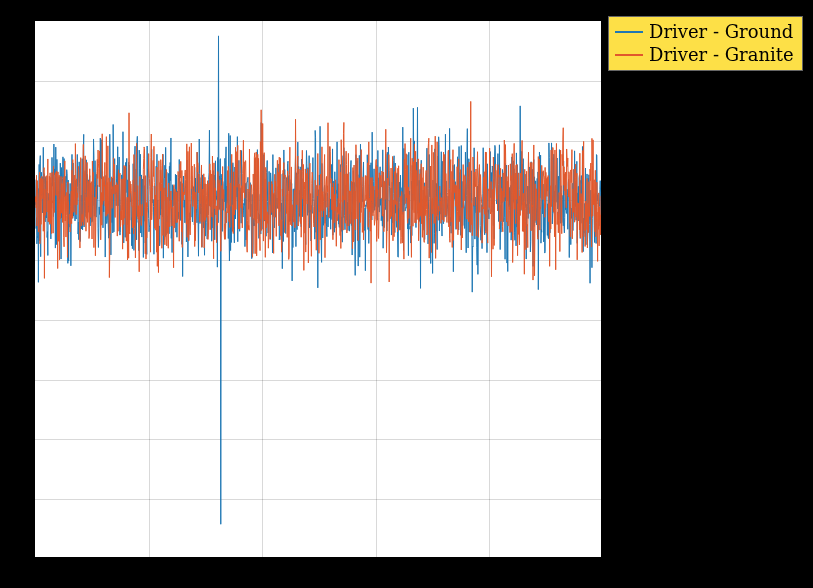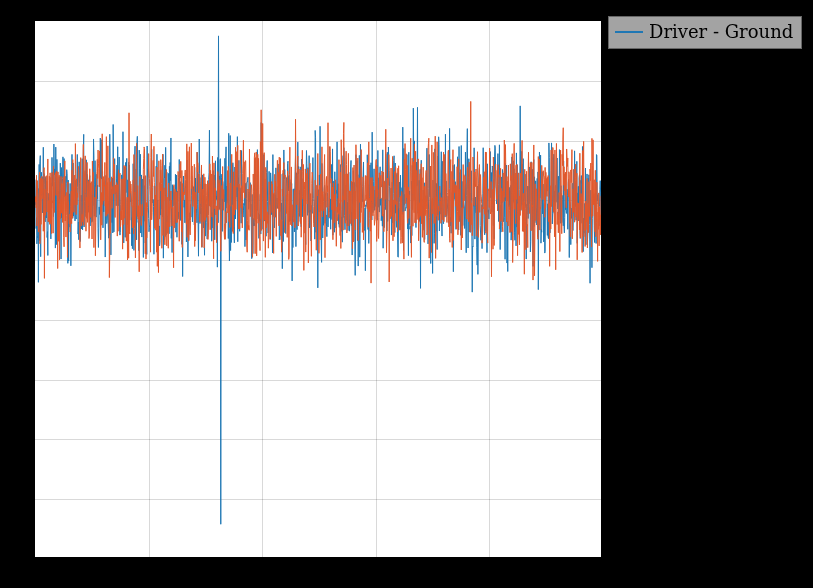--- a/index.html
+++ b/index.html
@@ -24,21 +24,21 @@
   }
   .grid-line-v, .grid-line-h {
     position: absolute;
     background: rgba(0,0,0,0.15);
   }
   .grid-line-v { width: 1px; top: 0; bottom: 0; }
   .grid-line-h { height: 1px; left: 0; right: 0; }
 
   .legend {
     position: absolute;
-    background: #a3a3a3;
+    background: #fde047;
     border: 1px solid #666;
     padding: 4px 8px 4px 6px;
     font-size: 18px;
     line-height: 1.25;
   }
   .legend-row {
     display: flex;
     align-items: center;
     gap: 6px;
     white-space: nowrap;
@@ -80,15 +80,19 @@
     <svg class="series" id="svg-granite" preserveAspectRatio="none" viewBox="0 0 568 538">
         <path d="M0.00 177.77 L0.38 181.57 L0.76 176.25 L1.14 187.62 L1.52 154.87 L1.89 205.87 L2.27 160.13 L2.65 171.26 L3.03 175.74 L3.41 211.86 L3.79 199.36 L4.17 175.13 L4.55 151.66 L4.93 223.58 L5.30 212.98 L5.68 157.60 L6.06 204.11 L6.44 174.16 L6.82 155.84 L7.20 178.42 L7.58 158.63 L7.96 163.03 L8.34 211.02 L8.72 192.75 L9.09 147.16 L9.47 258.33 L9.85 168.77 L10.23 177.09 L10.61 195.03 L10.99 155.59 L11.37 155.35 L11.75 173.21 L12.13 191.84 L12.50 171.42 L12.88 138.48 L13.26 201.47 L13.64 180.31 L14.02 201.32 L14.40 155.77 L14.78 204.13 L15.16 152.41 L15.54 203.32 L15.91 157.00 L16.29 173.92 L16.67 213.37 L17.05 152.07 L17.43 182.68 L17.81 180.59 L18.19 212.95 L18.57 145.76 L18.95 172.25 L19.32 192.24 L19.70 161.32 L20.08 155.41 L20.46 152.24 L20.84 158.15 L21.22 175.06 L21.60 150.75 L21.98 150.99 L22.36 172.54 L22.74 248.43 L23.11 151.45 L23.49 221.11 L23.87 160.28 L24.25 154.70 L24.63 239.75 L25.01 179.07 L25.39 198.33 L25.77 181.41 L26.15 156.03 L26.52 192.95 L26.90 163.10 L27.28 170.83 L27.66 202.16 L28.04 162.33 L28.42 156.31 L28.80 217.29 L29.18 226.62 L29.56 172.76 L29.93 140.36 L30.31 200.75 L30.69 175.50 L31.07 216.88 L31.45 195.23 L31.83 172.08 L32.21 178.86 L32.59 237.23 L32.97 161.59 L33.34 180.37 L33.72 184.67 L34.10 198.46 L34.48 203.62 L34.86 194.03 L35.24 211.82 L35.62 195.37 L36.00 179.43 L36.38 170.72 L36.76 203.35 L37.13 149.75 L37.51 197.92 L37.89 139.14 L38.27 179.77 L38.65 166.49 L39.03 192.02 L39.41 154.71 L39.79 181.63 L40.17 184.84 L40.54 123.08 L40.92 153.12 L41.30 194.41 L41.68 158.44 L42.06 184.47 L42.44 172.83 L42.82 177.14 L43.20 168.75 L43.58 145.92 L43.95 152.38 L44.33 170.31 L44.71 190.06 L45.09 227.88 L45.47 162.57 L45.85 137.14 L46.23 180.50 L46.61 205.70 L46.99 205.18 L47.36 194.18 L47.74 201.59 L48.12 184.50 L48.50 123.83 L48.88 205.09 L49.26 193.04 L49.64 156.91 L50.02 149.59 L50.40 135.35 L50.78 173.18 L51.15 211.00 L51.53 177.01 L51.91 198.07 L52.29 141.94 L52.67 202.09 L53.05 160.14 L53.43 161.20 L53.81 185.92 L54.19 218.32 L54.56 214.80 L54.94 148.33 L55.32 197.45 L55.70 162.79 L56.08 196.17 L56.46 161.24 L56.84 182.91 L57.22 218.84 L57.60 140.57 L57.97 161.26 L58.35 151.87 L58.73 174.15 L59.11 227.44 L59.49 195.91 L59.87 195.28 L60.25 176.86 L60.63 235.65 L61.01 202.57 L61.38 166.37 L61.76 178.64 L62.14 151.13 L62.52 138.96 L62.90 158.07 L63.28 129.51 L63.66 142.74 L64.04 147.92 L64.42 166.41 L64.80 130.42 L65.17 166.35 L65.55 157.47 L65.93 219.67 L66.31 192.35 L66.69 172.14 L67.07 204.98 L67.45 113.23 L67.83 184.11 L68.21 179.08 L68.58 156.14 L68.96 180.38 L69.34 161.51 L69.72 165.84 L70.10 141.96 L70.48 185.82 L70.86 164.82 L71.24 196.07 L71.62 116.10 L71.99 195.17 L72.37 161.97 L72.75 193.82 L73.13 125.30 L73.51 193.16 L73.89 179.85 L74.27 157.40 L74.65 257.55 L75.03 229.51 L75.40 161.30 L75.78 213.11 L76.16 181.93 L76.54 169.66 L76.92 156.43 L77.30 188.06 L77.68 180.07 L78.06 166.17 L78.44 173.64 L78.82 137.35 L79.19 158.14 L79.57 143.53 L79.95 163.30 L80.33 197.23 L80.71 164.58 L81.09 172.10 L81.47 171.20 L81.85 162.20 L82.23 181.10 L82.60 215.90 L82.98 164.30 L83.36 211.03 L83.74 149.35 L84.12 161.52 L84.50 163.32 L84.88 160.52 L85.26 152.62 L85.64 206.47 L86.01 204.59 L86.39 190.59 L86.77 199.68 L87.15 158.81 L87.53 170.77 L87.91 229.00 L88.29 158.29 L88.67 185.00 L89.05 204.32 L89.42 144.95 L89.80 197.93 L90.18 150.98 L90.56 159.81 L90.94 145.64 L91.32 207.60 L91.70 220.93 L92.08 180.32 L92.46 176.85 L92.84 239.90 L93.21 209.84 L93.59 177.19 L93.97 238.10 L94.35 92.15 L94.73 211.07 L95.11 213.67 L95.49 160.89 L95.87 172.84 L96.25 163.65 L96.62 169.82 L97.00 186.02 L97.38 185.71 L97.76 207.80 L98.14 184.36 L98.52 159.51 L98.90 213.80 L99.28 134.06 L99.66 205.92 L100.03 194.62 L100.41 171.55 L100.79 237.76 L101.17 163.17 L101.55 146.42 L101.93 122.85 L102.31 186.22 L102.69 196.21 L103.07 165.19 L103.44 198.95 L103.82 185.39 L104.20 203.32 L104.58 251.72 L104.96 183.38 L105.34 155.97 L105.72 195.43 L106.10 184.17 L106.48 205.14 L106.86 205.15 L107.23 193.18 L107.61 184.12 L107.99 195.42 L108.37 179.89 L108.75 148.81 L109.13 137.80 L109.51 126.41 L109.89 128.04 L110.27 193.65 L110.64 233.69 L111.02 155.21 L111.40 238.92 L111.78 182.31 L112.16 217.71 L112.54 192.76 L112.92 187.04 L113.30 158.11 L113.68 155.66 L114.05 133.10 L114.43 150.50 L114.81 158.34 L115.19 166.05 L115.57 175.26 L115.95 232.05 L116.33 137.01 L116.71 113.43 L117.09 199.51 L117.46 192.15 L117.84 167.16 L118.22 156.70 L118.60 139.92 L118.98 156.09 L119.36 125.75 L119.74 162.28 L120.12 208.12 L120.50 177.48 L120.88 174.62 L121.25 209.94 L121.63 165.77 L122.01 232.07 L122.39 146.68 L122.77 246.23 L123.15 202.52 L123.53 198.53 L123.91 252.49 L124.29 140.33 L124.66 178.12 L125.04 198.83 L125.42 162.11 L125.80 170.53 L126.18 139.18 L126.56 145.10 L126.94 163.05 L127.32 228.14 L127.70 173.92 L128.07 133.59 L128.45 215.31 L128.83 170.20 L129.21 180.31 L129.59 167.40 L129.97 219.89 L130.35 224.64 L130.73 216.80 L131.11 175.12 L131.48 154.50 L131.86 149.06 L132.24 225.77 L132.62 201.95 L133.00 213.12 L133.38 176.72 L133.76 228.11 L134.14 162.55 L134.52 175.86 L134.90 185.71 L135.27 206.52 L135.65 200.57 L136.03 180.64 L136.41 170.65 L136.79 188.08 L137.17 179.75 L137.55 205.73 L137.93 198.87 L138.31 187.07 L138.68 199.99 L139.06 247.67 L139.44 164.27 L139.82 204.58 L140.20 207.69 L140.58 168.93 L140.96 174.80 L141.34 182.61 L141.72 202.62 L142.09 171.52 L142.47 181.22 L142.85 202.09 L143.23 179.28 L143.61 151.04 L143.99 157.26 L144.37 182.32 L144.75 221.08 L145.13 175.78 L145.51 143.67 L145.88 157.45 L146.26 140.88 L146.64 163.57 L147.02 211.61 L147.40 149.97 L147.78 227.27 L148.16 163.09 L148.54 180.00 L148.92 174.76 L149.29 171.61 L149.67 174.49 L150.05 173.43 L150.43 152.14 L150.81 149.54 L151.19 158.79 L151.57 195.47 L151.95 204.02 L152.33 123.34 L152.70 217.18 L153.08 186.36 L153.46 130.88 L153.84 196.98 L154.22 220.67 L154.60 137.69 L154.98 126.28 L155.36 209.53 L155.74 214.69 L156.11 200.42 L156.49 158.88 L156.87 122.51 L157.25 168.34 L157.63 145.50 L158.01 163.73 L158.39 186.20 L158.77 171.06 L159.15 179.00 L159.53 166.92 L159.90 143.75 L160.28 226.40 L160.66 171.80 L161.04 220.47 L161.42 180.19 L161.80 188.66 L162.18 182.53 L162.56 131.56 L162.94 151.61 L163.31 142.17 L163.69 145.44 L164.07 172.45 L164.45 153.55 L164.83 170.37 L165.21 201.63 L165.59 201.35 L165.97 184.45 L166.35 163.11 L166.72 160.74 L167.10 144.52 L167.48 227.09 L167.86 192.94 L168.24 168.84 L168.62 201.34 L169.00 169.18 L169.38 153.38 L169.76 227.70 L170.13 216.02 L170.51 156.87 L170.89 200.06 L171.27 178.79 L171.65 163.68 L172.03 175.51 L172.41 195.46 L172.79 197.35 L173.17 160.33 L173.55 219.29 L173.92 214.68 L174.30 195.42 L174.68 162.86 L175.06 185.52 L175.44 143.37 L175.82 209.57 L176.20 149.84 L176.58 186.63 L176.96 180.51 L177.33 153.53 L177.71 196.78 L178.09 135.56 L178.47 175.51 L178.85 206.58 L179.23 238.69 L179.61 142.40 L179.99 188.34 L180.37 159.79 L180.74 183.21 L181.12 167.56 L181.50 194.62 L181.88 185.58 L182.26 222.47 L182.64 198.26 L183.02 205.05 L183.40 151.15 L183.78 156.34 L184.15 166.34 L184.53 189.85 L184.91 162.99 L185.29 169.42 L185.67 159.35 L186.05 214.01 L186.43 231.13 L186.81 211.53 L187.19 191.10 L187.57 165.10 L187.94 178.30 L188.32 146.07 L188.70 187.59 L189.08 189.96 L189.46 169.13 L189.84 211.14 L190.22 219.10 L190.60 203.52 L190.98 219.11 L191.35 206.86 L191.73 191.33 L192.11 202.58 L192.49 184.61 L192.87 180.13 L193.25 150.16 L193.63 192.70 L194.01 145.94 L194.39 153.49 L194.76 201.49 L195.14 184.69 L195.52 207.25 L195.90 162.49 L196.28 185.90 L196.66 168.91 L197.04 153.72 L197.42 133.82 L197.80 189.98 L198.17 211.18 L198.55 184.73 L198.93 213.37 L199.31 151.42 L199.69 175.85 L200.07 194.62 L200.45 165.59 L200.83 189.70 L201.21 126.81 L201.59 189.19 L201.96 131.11 L202.34 164.81 L202.72 166.96 L203.10 145.21 L203.48 124.81 L203.86 167.22 L204.24 208.81 L204.62 163.51 L205.00 164.30 L205.37 208.58 L205.75 154.24 L206.13 129.49 L206.51 153.15 L206.89 187.74 L207.27 173.58 L207.65 165.29 L208.03 207.69 L208.41 153.30 L208.78 143.36 L209.16 119.68 L209.54 172.33 L209.92 141.41 L210.30 177.89 L210.68 149.53 L211.06 140.20 L211.44 140.24 L211.82 170.05 L212.19 203.35 L212.57 225.86 L212.95 232.08 L213.33 199.96 L213.71 168.62 L214.09 209.05 L214.47 205.13 L214.85 210.06 L215.23 128.55 L215.61 188.08 L215.98 196.51 L216.36 190.81 L216.74 171.83 L217.12 164.30 L217.50 169.68 L217.88 229.97 L218.26 237.17 L218.64 225.13 L219.02 153.57 L219.39 171.42 L219.77 199.28 L220.15 137.10 L220.53 132.31 L220.91 233.53 L221.29 137.16 L221.67 201.21 L222.05 131.46 L222.43 235.81 L222.80 178.88 L223.18 155.50 L223.56 133.87 L223.94 203.05 L224.32 137.88 L224.70 169.11 L225.08 216.20 L225.46 217.03 L225.84 230.52 L226.21 121.16 L226.59 198.44 L226.97 89.14 L227.35 210.19 L227.73 168.20 L228.11 151.10 L228.49 102.84 L228.87 154.55 L229.25 220.91 L229.63 171.25 L230.00 132.14 L230.38 199.70 L230.76 158.57 L231.14 237.22 L231.52 146.93 L231.90 154.37 L232.28 207.53 L232.66 202.62 L233.04 191.53 L233.41 203.06 L233.79 194.37 L234.17 228.05 L234.55 217.21 L234.93 161.31 L235.31 184.38 L235.69 184.29 L236.07 218.94 L236.45 191.31 L236.82 180.65 L237.20 163.08 L237.58 161.12 L237.96 192.28 L238.34 163.87 L238.72 201.76 L239.10 208.59 L239.48 233.26 L239.86 172.50 L240.23 196.67 L240.61 153.87 L240.99 170.56 L241.37 160.80 L241.75 186.65 L242.13 216.20 L242.51 186.53 L242.89 159.59 L243.27 139.83 L243.65 180.15 L244.02 188.57 L244.40 151.81 L244.78 205.59 L245.16 136.66 L245.54 191.49 L245.92 190.52 L246.30 137.41 L246.68 215.47 L247.06 199.47 L247.43 232.08 L247.81 223.67 L248.19 168.62 L248.57 175.81 L248.95 149.81 L249.33 155.63 L249.71 142.10 L250.09 198.69 L250.47 212.34 L250.84 154.49 L251.22 155.16 L251.60 156.26 L251.98 158.38 L252.36 193.16 L252.74 174.49 L253.12 217.17 L253.50 150.42 L253.88 165.71 L254.25 173.59 L254.63 239.28 L255.01 235.76 L255.39 153.78 L255.77 126.65 L256.15 204.53 L256.53 179.72 L256.91 168.72 L257.29 146.46 L257.67 205.79 L258.04 184.39 L258.42 188.58 L258.80 194.20 L259.18 198.07 L259.56 201.89 L259.94 176.96 L260.32 169.96 L260.70 207.54 L261.08 206.45 L261.45 98.63 L261.83 150.06 L262.21 157.71 L262.59 176.67 L262.97 184.58 L263.35 144.58 L263.73 135.49 L264.11 205.81 L264.49 192.51 L264.86 148.55 L265.24 173.34 L265.62 173.98 L266.00 188.68 L266.38 203.32 L266.76 149.48 L267.14 217.01 L267.52 180.95 L267.90 146.85 L268.27 129.72 L268.65 150.81 L269.03 178.65 L269.41 144.01 L269.79 250.30 L270.17 161.61 L270.55 169.22 L270.93 212.95 L271.31 148.46 L271.69 231.93 L272.06 160.78 L272.44 158.44 L272.82 152.84 L273.20 183.69 L273.58 148.27 L273.96 174.70 L274.34 242.84 L274.72 202.22 L275.10 185.61 L275.47 168.91 L275.85 142.66 L276.23 189.55 L276.61 173.21 L276.99 204.38 L277.37 236.16 L277.75 162.82 L278.13 151.79 L278.51 154.07 L278.88 179.86 L279.26 186.40 L279.64 203.02 L280.02 206.77 L280.40 195.91 L280.78 184.50 L281.16 159.80 L281.54 165.10 L281.92 186.12 L282.29 230.09 L282.67 174.63 L283.05 165.04 L283.43 175.47 L283.81 133.00 L284.19 174.04 L284.57 188.82 L284.95 233.19 L285.33 189.28 L285.71 164.95 L286.08 219.25 L286.46 219.70 L286.84 153.64 L287.22 190.38 L287.60 162.34 L287.98 126.28 L288.36 196.75 L288.74 171.24 L289.12 190.50 L289.49 181.12 L289.87 173.35 L290.25 145.53 L290.63 134.01 L291.01 237.55 L291.39 181.36 L291.77 167.63 L292.15 159.59 L292.53 156.04 L292.90 187.04 L293.28 165.35 L293.66 171.44 L294.04 102.10 L294.42 186.98 L294.80 196.98 L295.18 186.37 L295.56 178.23 L295.94 125.90 L296.31 130.74 L296.69 158.32 L297.07 162.93 L297.45 158.33 L297.83 189.45 L298.21 175.62 L298.59 166.77 L298.97 219.55 L299.35 162.45 L299.73 202.50 L300.10 202.56 L300.48 181.38 L300.86 174.02 L301.24 190.63 L301.62 159.45 L302.00 199.31 L302.38 226.11 L302.76 193.23 L303.14 186.63 L303.51 200.45 L303.89 196.56 L304.27 178.04 L304.65 193.87 L305.03 139.17 L305.41 189.03 L305.79 194.86 L306.17 215.36 L306.55 151.69 L306.92 228.31 L307.30 119.17 L307.68 145.08 L308.06 146.51 L308.44 181.92 L308.82 175.36 L309.20 209.96 L309.58 112.79 L309.96 101.81 L310.33 179.79 L310.71 170.14 L311.09 153.58 L311.47 203.04 L311.85 137.43 L312.23 130.65 L312.61 143.95 L312.99 212.77 L313.37 165.39 L313.75 153.61 L314.12 170.77 L314.50 132.89 L314.88 205.84 L315.26 191.83 L315.64 170.47 L316.02 193.77 L316.40 170.80 L316.78 203.34 L317.16 198.29 L317.53 160.90 L317.91 171.77 L318.29 205.01 L318.67 228.52 L319.05 147.13 L319.43 161.57 L319.81 221.71 L320.19 144.57 L320.57 198.97 L320.94 185.53 L321.32 170.60 L321.70 209.84 L322.08 124.21 L322.46 149.91 L322.84 172.66 L323.22 198.70 L323.60 150.52 L323.98 137.61 L324.35 220.35 L324.73 196.31 L325.11 157.24 L325.49 182.06 L325.87 158.18 L326.25 176.97 L326.63 202.21 L327.01 157.62 L327.39 129.09 L327.77 191.76 L328.14 193.02 L328.52 212.18 L328.90 201.83 L329.28 156.43 L329.66 219.73 L330.04 179.38 L330.42 186.35 L330.80 182.30 L331.18 164.23 L331.55 155.06 L331.93 180.22 L332.31 174.52 L332.69 178.85 L333.07 155.32 L333.45 188.33 L333.83 142.33 L334.21 205.10 L334.59 207.05 L334.96 121.34 L335.34 178.26 L335.72 191.53 L336.10 177.70 L336.48 210.95 L336.86 157.29 L337.24 263.09 L337.62 180.99 L338.00 159.16 L338.37 157.06 L338.75 183.44 L339.13 195.54 L339.51 180.79 L339.89 165.92 L340.27 193.31 L340.65 205.05 L341.03 200.88 L341.41 199.36 L341.79 147.65 L342.16 139.75 L342.54 138.88 L342.92 221.26 L343.30 146.11 L343.68 176.70 L344.06 169.18 L344.44 215.04 L344.82 218.35 L345.20 197.46 L345.57 152.32 L345.95 164.44 L346.33 178.67 L346.71 156.43 L347.09 154.95 L347.47 162.79 L347.85 166.70 L348.23 150.61 L348.61 195.91 L348.98 179.68 L349.36 180.30 L349.74 151.70 L350.12 211.48 L350.50 164.29 L350.88 161.19 L351.26 179.14 L351.64 146.86 L352.02 108.67 L352.39 162.35 L352.77 232.64 L353.15 210.81 L353.53 179.17 L353.91 157.61 L354.29 164.96 L354.67 157.24 L355.05 134.08 L355.43 261.94 L355.81 193.72 L356.18 180.41 L356.56 198.49 L356.94 173.81 L357.32 147.58 L357.70 196.20 L358.08 168.41 L358.46 166.09 L358.84 135.96 L359.22 220.64 L359.59 179.52 L359.97 194.34 L360.35 216.53 L360.73 171.98 L361.11 151.09 L361.49 184.19 L361.87 146.24 L362.25 153.55 L362.63 200.81 L363.00 181.11 L363.38 187.94 L363.76 211.59 L364.14 147.80 L364.52 177.06 L364.90 145.31 L365.28 187.27 L365.66 189.13 L366.04 210.00 L366.41 203.88 L366.79 175.92 L367.17 223.32 L367.55 217.29 L367.93 170.99 L368.31 174.02 L368.69 222.92 L369.07 193.44 L369.45 191.56 L369.83 199.26 L370.20 239.00 L370.58 138.92 L370.96 166.85 L371.34 123.03 L371.72 149.29 L372.10 183.32 L372.48 133.26 L372.86 177.45 L373.24 148.06 L373.61 144.95 L373.99 203.12 L374.37 166.54 L374.75 167.64 L375.13 198.21 L375.51 174.52 L375.89 188.23 L376.27 169.40 L376.65 150.67 L377.02 117.70 L377.40 203.17 L377.78 237.22 L378.16 152.27 L378.54 137.78 L378.92 173.95 L379.30 206.02 L379.68 141.26 L380.06 177.87 L380.43 192.44 L380.81 123.39 L381.19 202.50 L381.57 194.88 L381.95 130.69 L382.33 202.92 L382.71 149.97 L383.09 156.23 L383.47 199.33 L383.85 191.25 L384.22 163.08 L384.60 138.38 L384.98 220.59 L385.36 203.34 L385.74 182.47 L386.12 197.19 L386.50 153.35 L386.88 195.32 L387.26 151.37 L387.63 143.29 L388.01 203.63 L388.39 157.30 L388.77 217.13 L389.15 183.22 L389.53 146.64 L389.91 186.75 L390.29 220.54 L390.67 222.23 L391.04 166.04 L391.42 195.53 L391.80 193.91 L392.18 153.66 L392.56 149.95 L392.94 189.43 L393.32 214.79 L393.70 211.86 L394.08 167.99 L394.45 130.09 L394.83 122.92 L395.21 117.63 L395.59 238.02 L395.97 196.92 L396.35 177.56 L396.73 162.71 L397.11 145.55 L397.49 201.59 L397.87 232.43 L398.24 124.40 L398.62 188.71 L399.00 177.96 L399.38 193.65 L399.76 131.87 L400.14 144.74 L400.52 203.18 L400.90 197.56 L401.28 171.85 L401.65 115.58 L402.03 238.26 L402.41 176.26 L402.79 192.52 L403.17 196.04 L403.55 121.33 L403.93 179.76 L404.31 190.32 L404.69 200.06 L405.06 185.93 L405.44 190.99 L405.82 179.17 L406.20 165.72 L406.58 174.30 L406.96 180.17 L407.34 203.13 L407.72 188.38 L408.10 177.25 L408.47 182.75 L408.85 199.48 L409.23 184.30 L409.61 145.05 L409.99 131.63 L410.37 201.39 L410.75 168.60 L411.13 133.94 L411.51 141.67 L411.89 195.09 L412.26 153.04 L412.64 176.45 L413.02 179.01 L413.40 202.24 L413.78 174.57 L414.16 172.44 L414.54 131.16 L414.92 129.64 L415.30 206.70 L415.67 169.25 L416.05 218.02 L416.43 222.10 L416.81 152.71 L417.19 139.08 L417.57 201.80 L417.95 200.07 L418.33 150.94 L418.71 227.29 L419.08 156.96 L419.46 129.18 L419.84 220.18 L420.22 163.05 L420.60 159.32 L420.98 170.79 L421.36 172.46 L421.74 164.28 L422.12 185.92 L422.49 175.79 L422.87 165.23 L423.25 208.67 L423.63 146.26 L424.01 191.15 L424.39 214.60 L424.77 206.16 L425.15 138.40 L425.53 201.61 L425.91 169.04 L426.28 195.35 L426.66 165.75 L427.04 149.18 L427.42 198.85 L427.80 229.83 L428.18 205.57 L428.56 187.35 L428.94 217.71 L429.32 200.58 L429.69 144.09 L430.07 187.84 L430.45 154.23 L430.83 180.46 L431.21 169.69 L431.59 155.39 L431.97 163.19 L432.35 162.85 L432.73 181.99 L433.10 197.06 L433.48 199.02 L433.86 148.21 L434.24 146.73 L434.62 176.58 L435.00 201.56 L435.38 164.96 L435.76 141.77 L436.14 160.06 L436.52 211.74 L436.89 172.73 L437.27 80.70 L437.65 204.59 L438.03 182.54 L438.41 198.72 L438.79 215.46 L439.17 209.65 L439.55 136.50 L439.93 151.88 L440.30 180.78 L440.68 185.22 L441.06 166.99 L441.44 151.48 L441.82 163.47 L442.20 166.31 L442.58 148.59 L442.96 215.83 L443.34 157.46 L443.71 153.54 L444.09 131.22 L444.47 175.93 L444.85 217.14 L445.23 167.72 L445.61 160.88 L445.99 144.09 L446.37 192.15 L446.75 166.40 L447.12 154.14 L447.50 173.61 L447.88 176.49 L448.26 183.26 L448.64 222.95 L449.02 203.11 L449.40 186.50 L449.78 188.67 L450.16 156.95 L450.54 171.82 L450.91 151.30 L451.29 194.02 L451.67 162.47 L452.05 131.47 L452.43 213.07 L452.81 131.62 L453.19 190.87 L453.57 193.27 L453.95 211.20 L454.32 222.96 L454.70 168.37 L455.08 169.43 L455.46 171.31 L455.84 187.19 L456.22 127.58 L456.60 188.43 L456.98 193.67 L457.36 191.64 L457.73 161.21 L458.11 256.75 L458.49 180.94 L458.87 183.74 L459.25 169.01 L459.63 229.05 L460.01 136.52 L460.39 157.39 L460.77 225.33 L461.14 166.13 L461.52 154.70 L461.90 148.48 L462.28 143.61 L462.66 166.45 L463.04 168.93 L463.42 178.97 L463.80 149.85 L464.18 190.61 L464.56 148.70 L464.93 144.23 L465.31 156.81 L465.69 154.45 L466.07 208.84 L466.45 200.33 L466.83 183.07 L467.21 147.89 L467.59 201.11 L467.97 168.06 L468.34 181.27 L468.72 170.57 L469.10 206.10 L469.48 211.55 L469.86 152.56 L470.24 175.89 L470.62 181.22 L471.00 119.47 L471.38 177.02 L471.75 135.74 L472.13 124.04 L472.51 153.74 L472.89 168.99 L473.27 201.82 L473.65 156.10 L474.03 180.26 L474.41 160.80 L474.79 205.83 L475.16 144.55 L475.54 185.02 L475.92 184.88 L476.30 189.88 L476.68 212.42 L477.06 143.35 L477.44 160.08 L477.82 155.18 L478.20 211.37 L478.58 172.78 L478.95 133.14 L479.33 242.42 L479.71 215.22 L480.09 179.97 L480.47 147.21 L480.85 122.83 L481.23 188.97 L481.61 172.46 L481.99 152.62 L482.36 203.41 L482.74 144.76 L483.12 179.01 L483.50 143.90 L483.88 182.10 L484.26 235.57 L484.64 183.48 L485.02 214.22 L485.40 152.44 L485.77 215.20 L486.15 224.74 L486.53 175.55 L486.91 195.24 L487.29 152.89 L487.67 189.42 L488.05 160.10 L488.43 150.20 L488.81 119.86 L489.18 211.11 L489.56 179.51 L489.94 172.95 L490.32 211.38 L490.70 181.65 L491.08 254.16 L491.46 148.86 L491.84 183.11 L492.22 200.83 L492.60 229.51 L492.97 171.81 L493.35 150.78 L493.73 205.77 L494.11 204.19 L494.49 227.50 L494.87 157.32 L495.25 131.70 L495.63 181.20 L496.01 186.48 L496.38 193.28 L496.76 166.95 L497.14 142.02 L497.52 168.99 L497.90 210.59 L498.28 182.53 L498.66 141.97 L499.04 186.66 L499.42 184.72 L499.79 260.03 L500.17 158.83 L500.55 124.42 L500.93 199.62 L501.31 255.76 L501.69 202.07 L502.07 163.52 L502.45 200.32 L502.83 182.53 L503.20 168.40 L503.58 182.37 L503.96 193.75 L504.34 217.36 L504.72 219.07 L505.10 136.06 L505.48 156.55 L505.86 204.96 L506.24 138.53 L506.62 209.86 L506.99 187.02 L507.37 188.52 L507.75 184.59 L508.13 178.93 L508.51 144.91 L508.89 158.97 L509.27 159.19 L509.65 179.38 L510.03 150.26 L510.40 155.41 L510.78 155.55 L511.16 159.37 L511.54 197.03 L511.92 146.96 L512.30 187.80 L512.68 151.90 L513.06 163.45 L513.44 158.14 L513.81 176.07 L514.19 156.90 L514.57 170.77 L514.95 155.09 L515.33 201.34 L515.71 189.47 L516.09 183.00 L516.47 246.24 L516.85 186.08 L517.22 165.32 L517.60 208.87 L517.98 129.42 L518.36 186.26 L518.74 179.70 L519.12 140.09 L519.50 126.85 L519.88 127.30 L520.26 191.42 L520.64 182.24 L521.01 192.57 L521.39 216.61 L521.77 129.48 L522.15 174.27 L522.53 249.72 L522.91 149.38 L523.29 122.91 L523.67 152.42 L524.05 204.27 L524.42 191.61 L524.80 195.17 L525.18 212.58 L525.56 192.04 L525.94 172.20 L526.32 176.62 L526.70 231.41 L527.08 173.06 L527.46 129.61 L527.83 177.04 L528.21 173.03 L528.59 213.47 L528.97 133.81 L529.35 145.12 L529.73 119.34 L530.11 107.14 L530.49 164.86 L530.87 146.30 L531.24 170.58 L531.62 153.33 L532.00 174.90 L532.38 151.73 L532.76 175.63 L533.14 187.59 L533.52 128.46 L533.90 138.70 L534.28 146.00 L534.66 137.51 L535.03 160.97 L535.41 176.66 L535.79 151.31 L536.17 153.70 L536.55 203.37 L536.93 204.66 L537.31 216.61 L537.69 149.46 L538.07 162.33 L538.44 150.66 L538.82 129.11 L539.20 218.66 L539.58 168.53 L539.96 172.39 L540.34 189.92 L540.72 192.11 L541.10 148.58 L541.48 201.94 L541.85 200.35 L542.23 157.26 L542.61 143.68 L542.99 196.89 L543.37 181.09 L543.75 152.77 L544.13 239.74 L544.51 182.46 L544.89 200.01 L545.26 182.95 L545.64 183.84 L546.02 185.12 L546.40 209.77 L546.78 132.72 L547.16 212.79 L547.54 217.56 L547.92 173.24 L548.30 182.63 L548.68 176.88 L549.05 232.35 L549.43 130.10 L549.81 216.27 L550.19 144.33 L550.57 120.85 L550.95 188.54 L551.33 210.56 L551.71 200.14 L552.09 226.32 L552.46 180.96 L552.84 209.44 L553.22 184.37 L553.60 201.34 L553.98 158.04 L554.36 227.84 L554.74 182.83 L555.12 191.05 L555.50 212.40 L555.87 161.39 L556.25 190.68 L556.63 196.18 L557.01 148.63 L557.39 160.31 L557.77 142.59 L558.15 183.45 L558.53 226.88 L558.91 117.81 L559.28 145.06 L559.66 195.95 L560.04 119.33 L560.42 184.38 L560.80 171.40 L561.18 159.32 L561.56 185.77 L561.94 211.58 L562.32 149.85 L562.70 216.48 L563.07 212.63 L563.45 202.10 L563.83 161.80 L564.21 186.82 L564.59 241.28 L564.97 191.81 L565.35 209.15 L565.73 172.54 L566.11 225.74 L566.48 186.56 L566.86 198.27 L567.24 194.54 L567.62 214.75 L568.00 175.50 " fill="none" stroke="#e1582c" stroke-width="1.0" stroke-linejoin="round"></path>
       </svg>
   </div>
 
   <div class="legend" id="legend" style="left: 608px; top: 16px;">
     <div class="legend-row">
       <span class="legend-swatch" id="sw0" style="border-color: rgb(31, 119, 180);"></span>
       <span>Driver - Ground</span>
     </div>
+    <div class="legend-row">
+      <span class="legend-swatch" id="sw1" style="border-color: rgb(225, 88, 44);"></span>
+      <span>Driver - Granite</span>
+    </div>
   </div>
 
 </div>
 
 </body></html>

